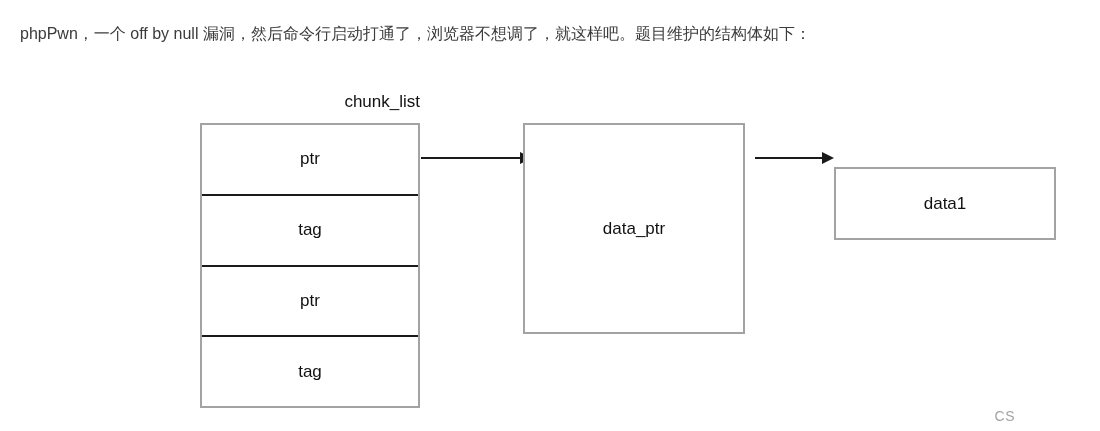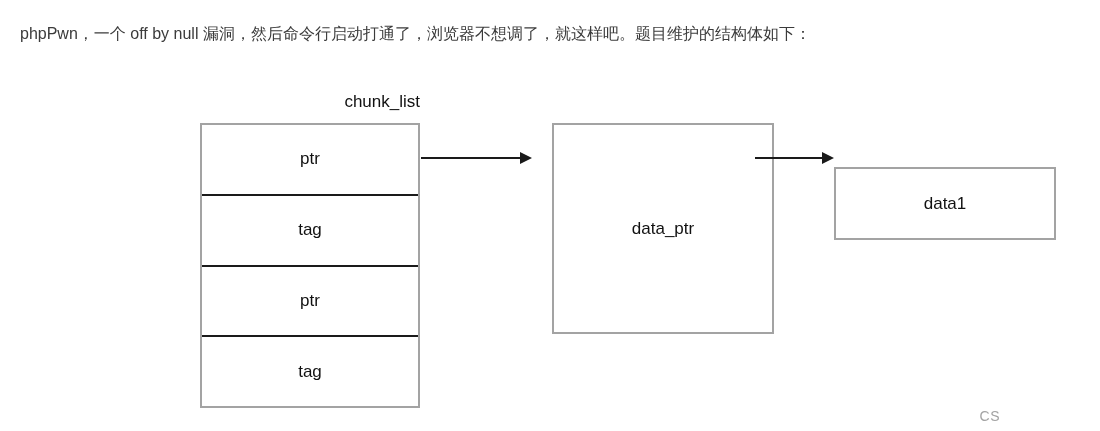--- a/index.html
+++ b/index.html
@@ -46,21 +46,21 @@
     display: flex;
     align-items: center;
     justify-content: center;
     font-size: 17px;
     color: #111111;
     border-bottom: 2px solid #1a1a1a;
   }
   .struct-box .cell:last-child { border-bottom: none; }
 
   #chunk-list-box { left: 200px; top: 123px; width: 220px; height: 285px; }
-  #chunk-struct-box { left: 552px; top: 123px; width: 222px; height: 211px; }
+  #chunk-struct-box { left: 523px; top: 123px; width: 222px; height: 211px; }
   #data1-box { left: 834px; top: 123px; width: 222px; height: 73px; margin-top: 44px; }
 
   .arrow {
     position: absolute;
     height: 2px;
     background: #1a1a1a;
   }
   .arrow::after {
     content: '';
     position: absolute;
@@ -70,21 +70,21 @@
     height: 0;
     border-left: 12px solid #1a1a1a;
     border-top: 6px solid transparent;
     border-bottom: 6px solid transparent;
   }
   #arrow-1 { left: 421px; top: 157px; width: 99px; }
   #arrow-2 { left: 755px; top: 157px; width: 67px; }
 
   .watermark {
     position: absolute;
-    right: 20px;
+    right: 5px;
     bottom: 7px;
     font-size: 14px;
     color: #a3a3a3;
     letter-spacing: 0.5px;
   }
 </style>
 </head>
 <body>
 
 <div class="page">

